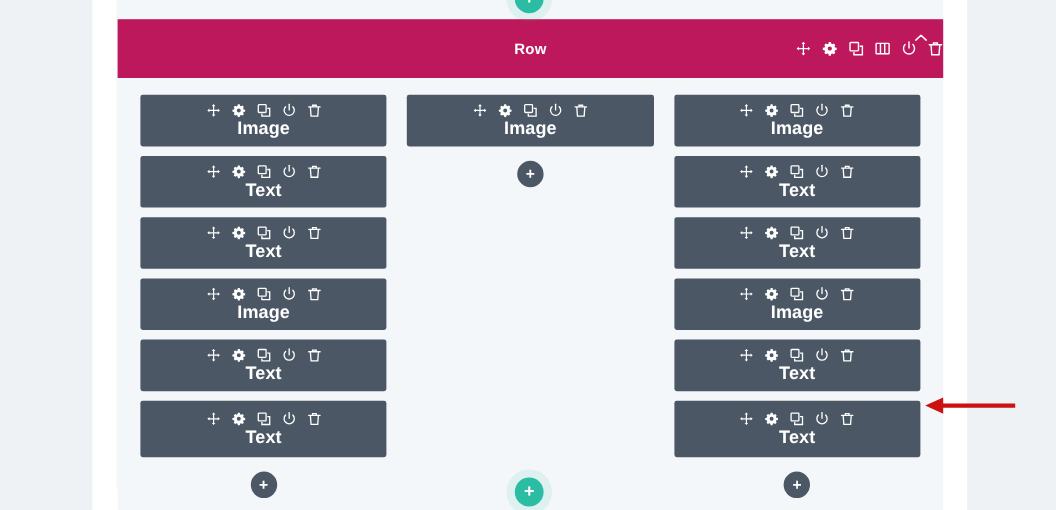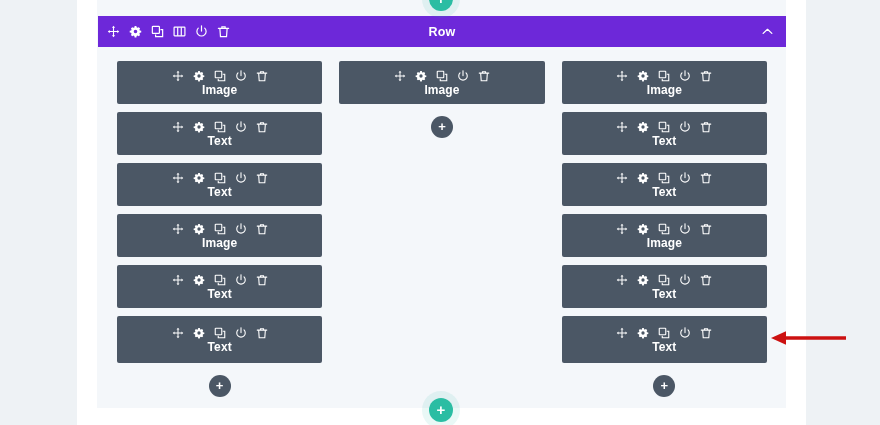--- a/index.html
+++ b/index.html
@@ -80,26 +80,27 @@
   
   .row-wrap {
     position: absolute;
     left: 98px;
     top: 16px;
     width: 688px;
   }
 
   .row-header {
     position: relative;
-    height: 31px;
-    background: #6d28d9;
+    height: 49px;
+    background: #be185d;
     display: flex;
     align-items: center;
     padding: 0 0 0 9px;
     box-sizing: border-box;
+    justify-content: flex-end;
   }
 
   .row-header .toolbar {
     display: flex;
     align-items: center;
     gap: 9px;
   }
 
   .row-title {
     position: absolute;
@@ -155,21 +156,21 @@
   .module.tall { height: 47px; }
 
   .module .toolbar {
     display: flex;
     align-items: center;
     gap: 9px;
   }
 
   .module-label {
     color: #ffffff;
-    font-size: 12px;
+    font-size: 15px;
     font-weight: 700;
     letter-spacing: .1px;
     line-height: 1;
   }
 
   
   .col-add-wrap {
     display: flex;
     justify-content: center;
     padding-top: 4px;

